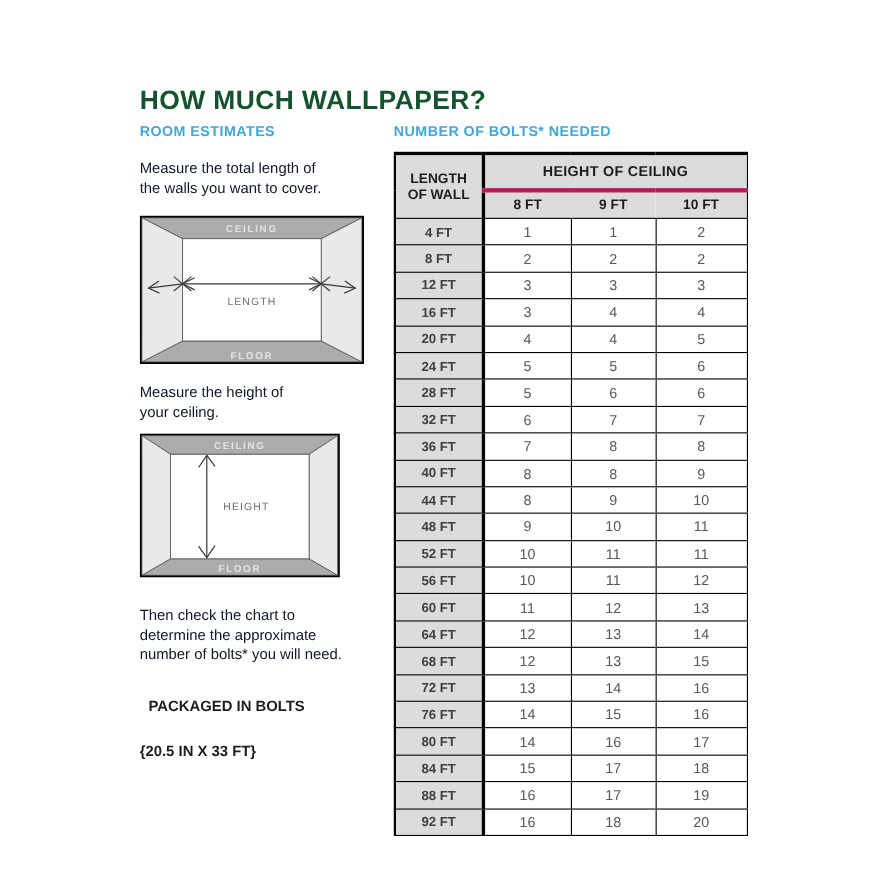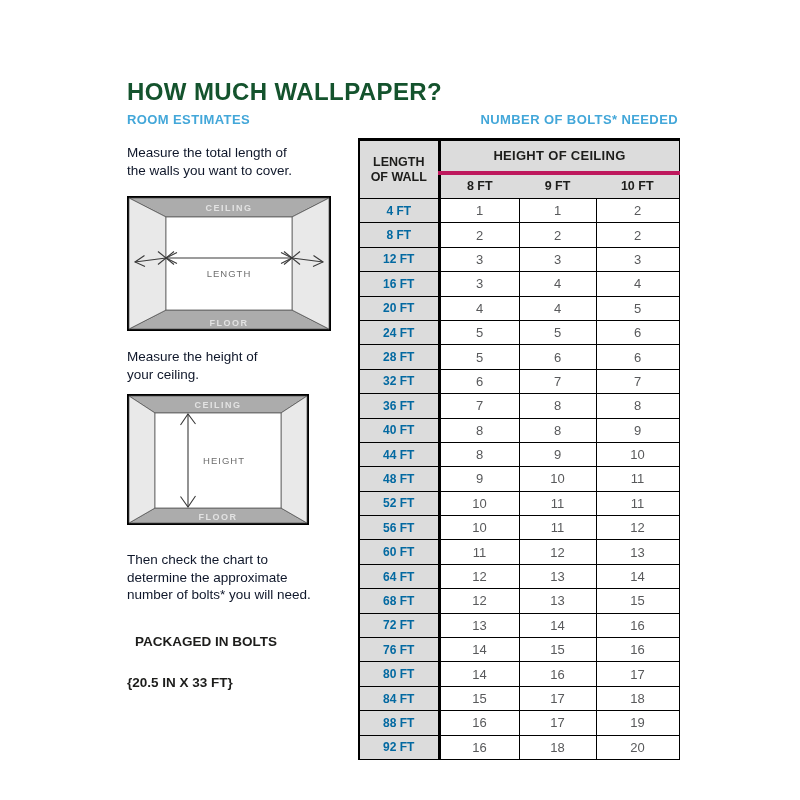--- a/index.html
+++ b/index.html
@@ -6,21 +6,21 @@
   html,body { width:800px; height:800px; background:#ffffff;
     font-family:"Liberation Sans", sans-serif; color:#1d1d1b; }
   .abs { position:absolute; }
 
   .page-title { left:127px; top:30px; font-size:24px; font-weight:bold;
     color:#14532d; letter-spacing:0.4px;margin-top:48px; }
 
   .sec-heading { font-size:13px; font-weight:bold; color:#43a7d9;
     letter-spacing:0.4px; }
   .left-heading { left:127px; top:112px; }
-  .table-heading { left:358px; top:112px; width:320px; text-align:right; }
+  .table-heading { left:358px; top:112px; width:320px; text-align:left; }
 
   .para { left:127px; width:230px; font-size:13.5px; line-height:17.5px;
     color:#0f172a; white-space:pre-line; }
   .para-1 { top:144px; }
   .para-2 { top:348px; }
   .para-3 { top:551px; }
 
   .footnote { left:127px; top:633px; font-size:13.5px; font-weight:bold;
     line-height:18px; color:#1d1d1b; }
   .footnote .l2 { padding-left:8px; }
@@ -47,21 +47,21 @@
   table.bolts th, table.bolts td { text-align:center; vertical-align:middle; }
   th.corner { background:#dcdcdc; border-right:3px solid #000;
     font-size:12.5px; font-weight:bold; line-height:15px; white-space:pre-line; }
   th.spanhdr { background:#dcdcdc; border-bottom:4px solid #be185d;
     font-size:13px; font-weight:bold; letter-spacing:0.3px; height:33px; }
   th.subhdr { background:#dcdcdc; font-size:12.5px; font-weight:bold;
     height:26px; border-bottom:1.5px solid #000; }
   tbody tr { height:24.4px; }
   tbody td { border-top:1px solid #000; font-size:13px; }
   tbody td.label { background:#dcdcdc; border-right:3px solid #000;
-    font-weight:bold; font-size:12px; color:#0369a1; }
+    font-weight:bold; font-size:12px; color:#404040; }
   tbody td.val { color:#58595b; }
   tbody td.val + td.val { border-left:1px solid #000; }
 </style>
 </head>
 <body>
 
 <h1 class="abs page-title">HOW MUCH WALLPAPER?</h1>
 
 <h2 class="abs sec-heading left-heading">ROOM ESTIMATES</h2>
 

